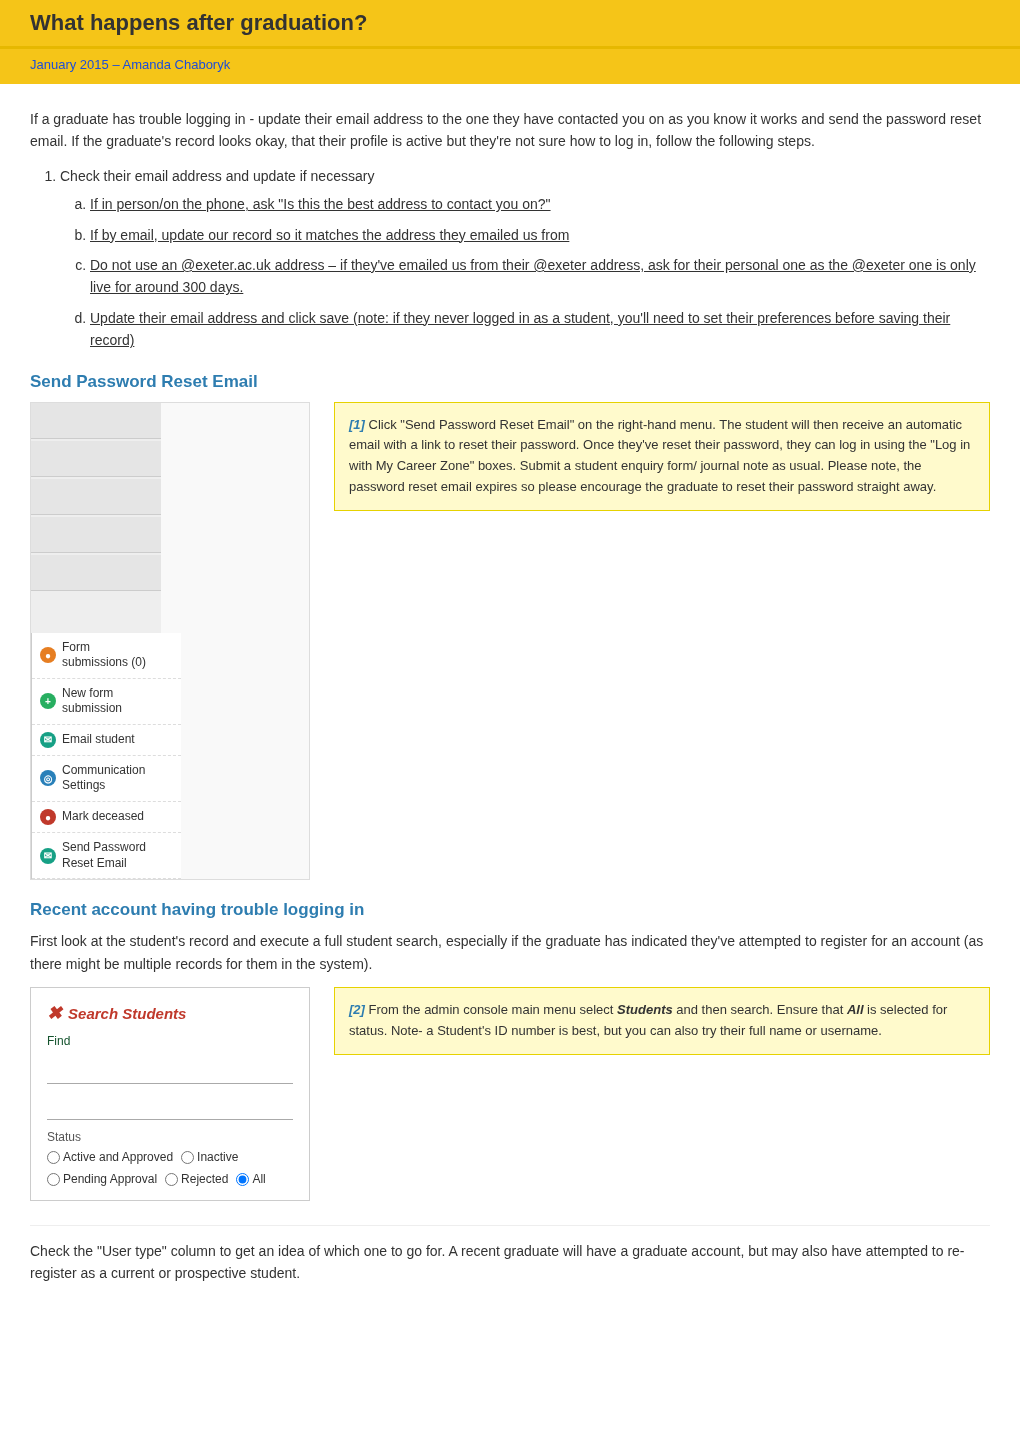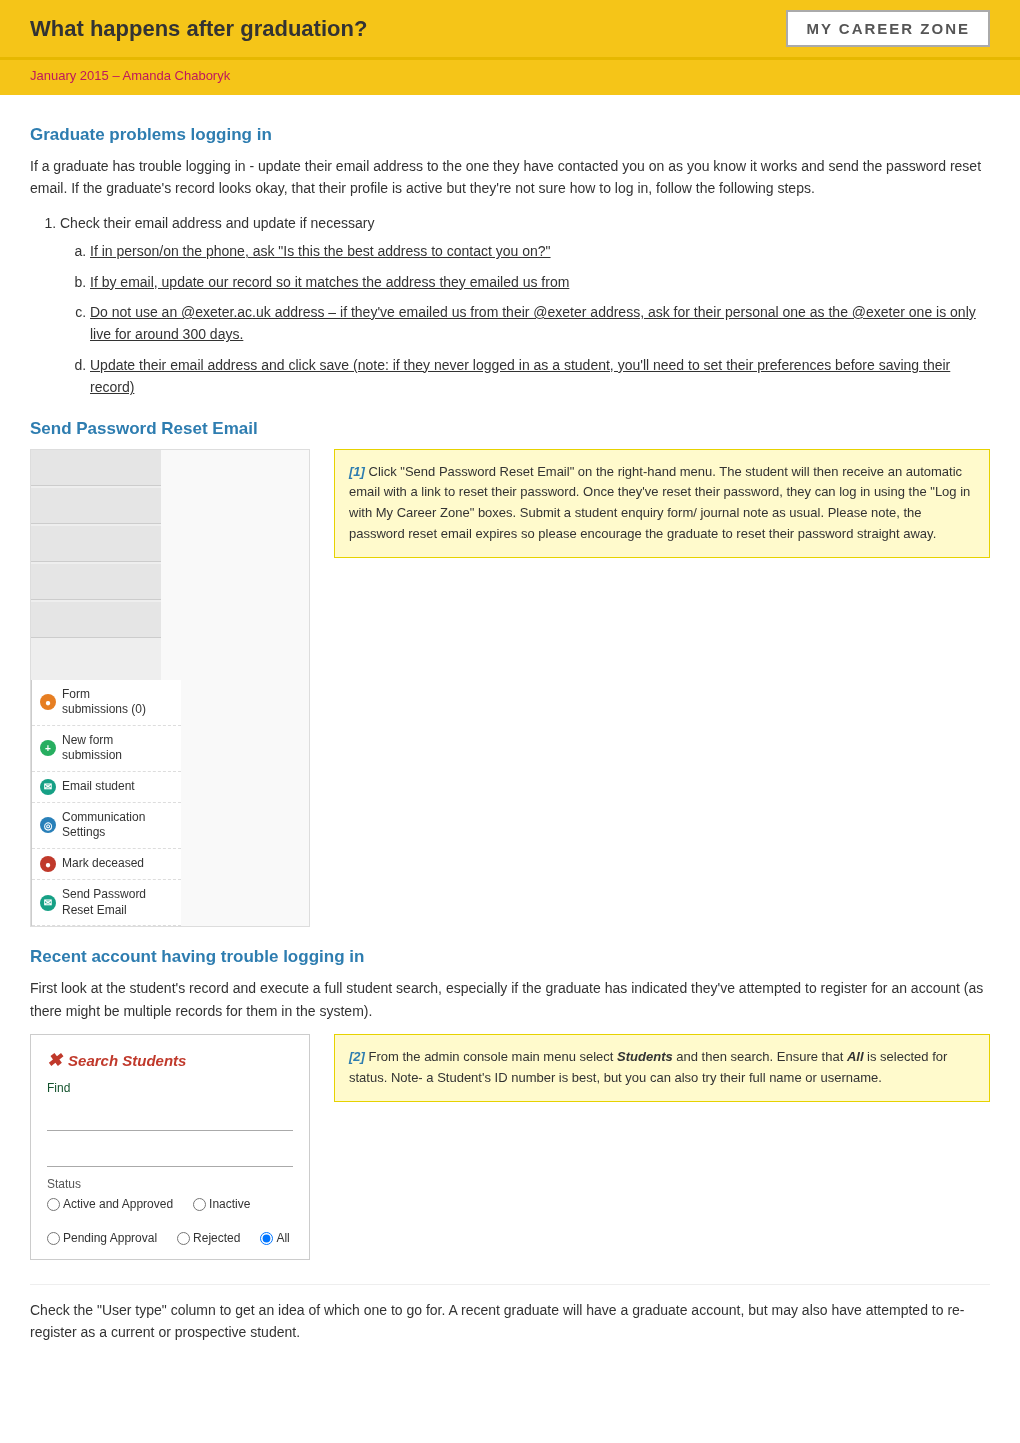--- a/index.html
+++ b/index.html
@@ -33,21 +33,21 @@
       font-weight: bold;
       letter-spacing: 2px;
       color: #555;
     }
 
     
     .subheader {
       background: #f5c518;
       padding: 8px 30px 12px 30px;
       font-size: 13px;
-      color: #be185d;
+      color: #1d4ed8;
     }
 
     
     .content {
       padding: 24px 30px;
     }
 
     
     .section-heading {
       color: #2e7db0;
@@ -228,21 +228,21 @@
       font-size: 12px;
       color: #555;
       margin-bottom: 6px;
     }
 
     .radio-group {
       font-size: 12px;
       color: #333;
       display: flex;
       flex-wrap: wrap;
-      gap: 20px;
+      gap: 8px;
     }
 
     .radio-group label {
       display: flex;
       align-items: center;
       gap: 3px;
       cursor: pointer;
     }
 
     .radio-group input[type="radio"] {
@@ -272,31 +272,29 @@
     .bold-italic {
       font-weight: bold;
       font-style: italic;
     }
   </style>
 </head>
 <body>
 
 <div class="header">
   <span class="header-title">What happens after graduation?</span>
-  <span class="header-badge">MY CAREER ZONE</span>
 </div>
 
 <div class="subheader">
   <span>January 2015 – Amanda Chaboryk</span>
 </div>
 
 <div class="content">
 
   <div class="section">
-    <div class="section-heading section-heading-first">Graduate problems logging in</div>
     <p class="paragraph">If a graduate has trouble logging in - update their email address to the one they have contacted you on as you know it works and send the password reset email.  If the graduate's record looks okay, that their profile is active but they're not sure how to log in, follow the following steps.</p>
 
     <ol class="main-list">
       <li>
         <span>Check their email address and update if necessary</span>
         <ol class="sub-list">
           <li><span>If in person/on the phone, ask "Is this the best address to contact you on?"</span></li>
           <li><span>If by email, update our record so it matches the address they emailed us from</span></li>
           <li><span>Do not use an @exeter.ac.uk address – if they've emailed us from their @exeter address, ask for their personal one as the @exeter one is only live for around 300 days.</span></li>
           <li><span>Update their email address and click save (note: if they never logged in as a student, you'll need to set their preferences before saving their record)</span></li>

